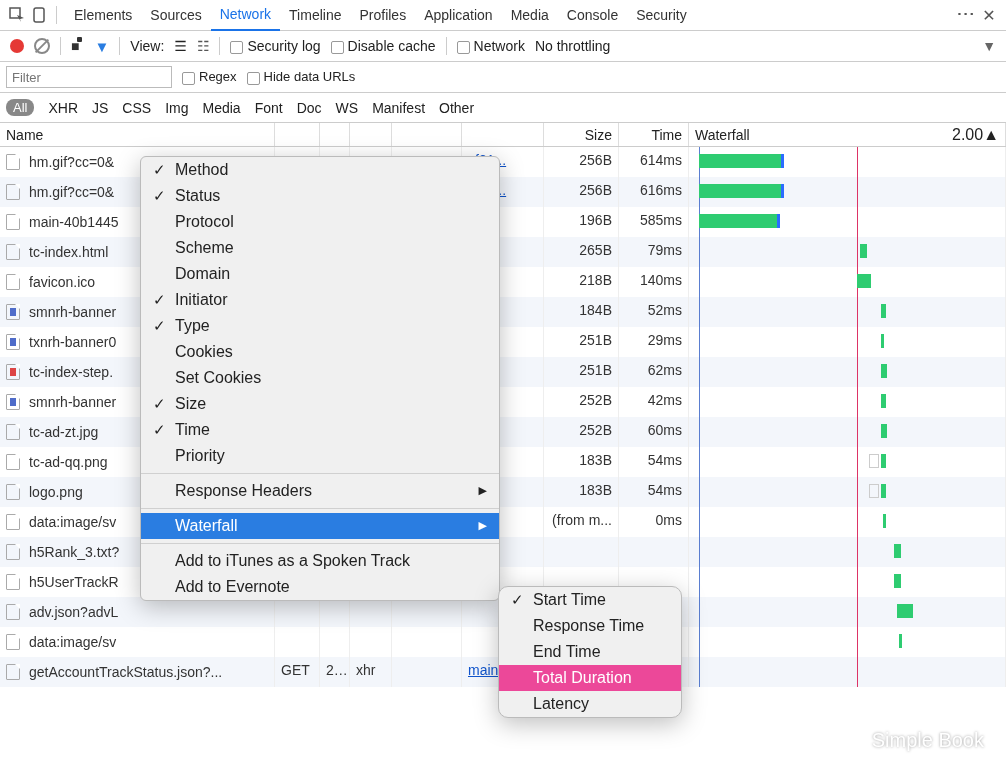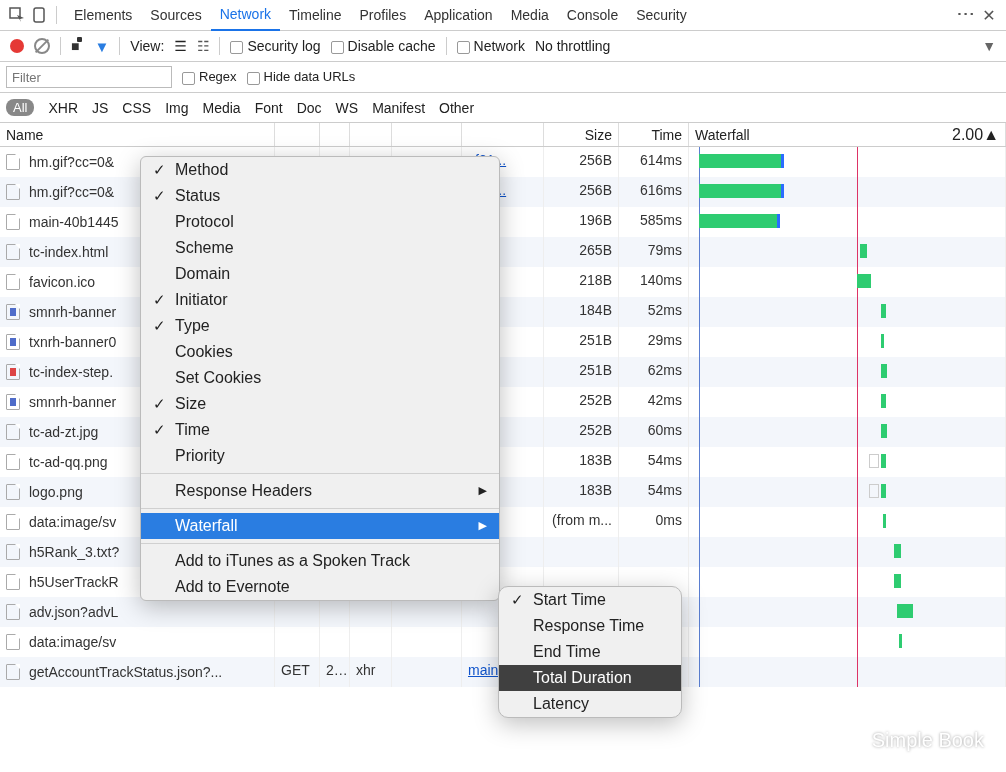--- a/index.html
+++ b/index.html
@@ -61,21 +61,21 @@
 .ctx-menu { position: absolute; left: 140px; top: 156px; width: 360px; background: #f0f0f0; border: 1px solid #bbb; border-radius: 6px; box-shadow: 0 6px 24px rgba(0,0,0,0.25); font-size: 16px; }
 .ctx-menu .item { padding: 4px 14px 4px 34px; position: relative; }
 .ctx-menu .item.check::before { content: "✓"; position: absolute; left: 12px; top: 4px; font-size: 15px; }
 .ctx-menu .item.sub::after { content: "▶"; position: absolute; right: 12px; top: 6px; font-size: 11px; }
 .ctx-menu .item.sel { background: #2a7de1; color: #fff; }
 .ctx-menu .sep2 { height: 1px; background: #d0d0d0; margin: 4px 0; }
 
 .sub-menu { position: absolute; left: 498px; top: 586px; width: 184px; background: #f0f0f0; border: 1px solid #bbb; border-radius: 10px; box-shadow: 0 6px 24px rgba(0,0,0,0.25); font-size: 16px; }
 .sub-menu .item { padding: 4px 14px 4px 34px; position: relative; }
 .sub-menu .item.check::before { content: "✓"; position: absolute; left: 12px; top: 4px; font-size: 15px; }
-.sub-menu .item.sel { background: #404040; color: #fff; }
+.sub-menu .item.sel { background: #ec4899; color: #fff; }
 
 .watermark { position: absolute; right: 22px; bottom: 20px; color: #fff; font-size: 20px; display: flex; align-items: center; gap: 8px; text-shadow: 0 0 3px rgba(0,0,0,0.4); }
 .wm-ic { display: flex; gap: -4px; }
 .wm-ic span { width: 18px; height: 18px; border: 2px solid #fff; border-radius: 50%; display: inline-block; }
 .wm-ic span:nth-child(2) { margin-left: -6px; }
 
 .vline { position: absolute; top: 0; bottom: 0; width: 1px; }
 .vline.blue { background: #5a7ed0; }
 .vline.red { background: #d36; }
 </style>

